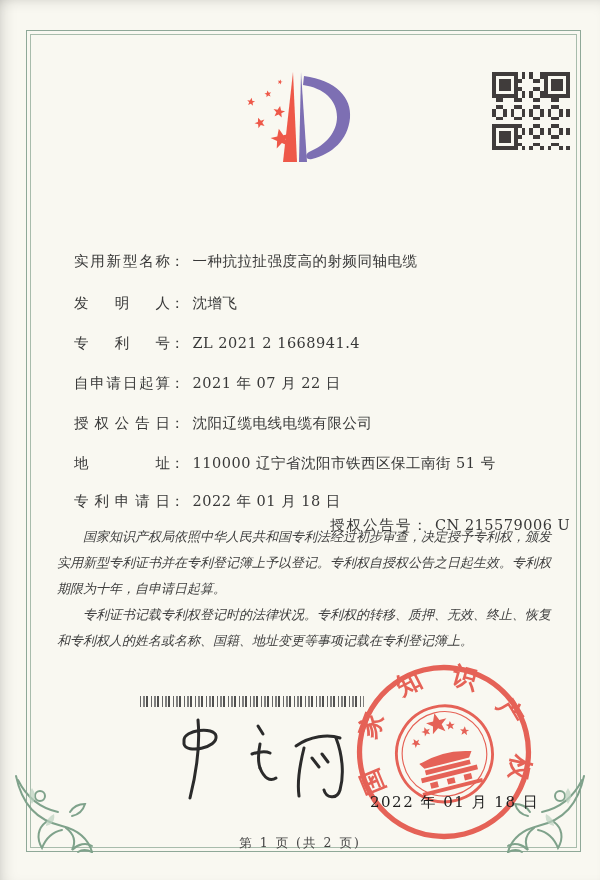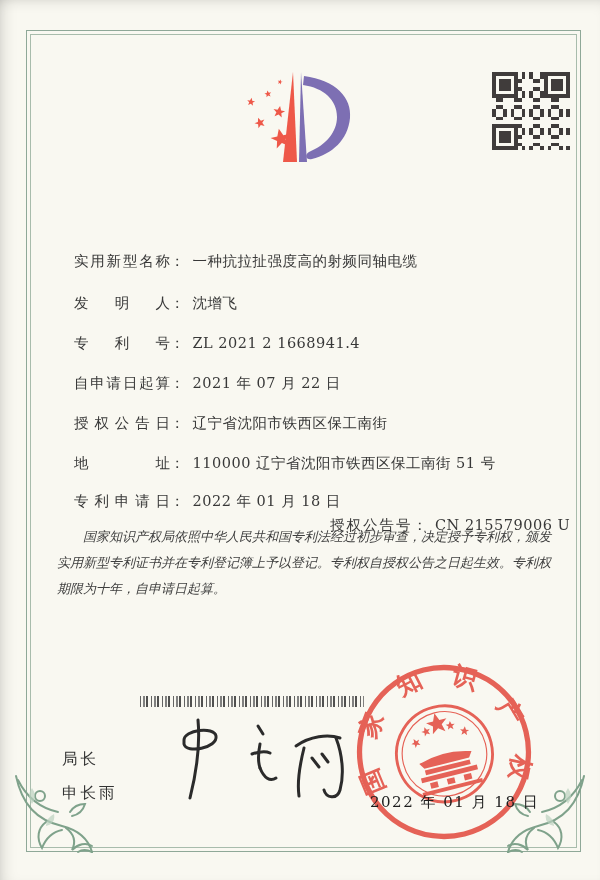--- a/index.html
+++ b/index.html
@@ -313,43 +313,40 @@
     <div class="frow" style="top:294px">
       <span class="flabel">发明人</span><span class="fcolon">：</span><span class="fvalue">沈增飞</span>
     </div>
     <div class="frow" style="top:334px">
       <span class="flabel">专利号</span><span class="fcolon">：</span><span class="fvalue">ZL 2021 2 1668941.4</span>
     </div>
     <div class="frow" style="top:374px">
       <span class="flabel">自申请日起算</span><span class="fcolon">：</span><span class="fvalue">2021 年 07 月 22 日</span>
     </div>
     <div class="frow" style="top:414px">
-      <span class="flabel">授权公告日</span><span class="fcolon">：</span><span class="fvalue">辽宁省沈阳市铁西区保工南街</span>
+      <span class="flabel">授权公告日</span><span class="fcolon">：</span><span class="fvalue">沈阳辽缆电线电缆有限公司</span>
     </div>
     <div class="frow" style="top:454px">
       <span class="flabel">地址</span><span class="fcolon">：</span><span class="fvalue">110000 辽宁省沈阳市铁西区保工南街 51 号</span>
     </div>
     <div class="frow" style="top:492px">
       <span class="flabel">专利申请日</span><span class="fcolon">：</span><span class="fvalue">2022 年 01 月 18 日</span>
     </div>
     <div class="frow2" style="top:516px">
       <span class="flabel2">授权公告号</span><span class="fcolon">：</span><span class="fvalue">CN 215579006 U</span>
     </div>
   </div>
 
   <div class="body-text">
     <p>国家知识产权局依照中华人民共和国专利法经过初步审查，决定授予专利权，颁发实用新型专利证书并在专利登记簿上予以登记。专利权自授权公告之日起生效。专利权期限为十年，自申请日起算。</p>
+    <p>专利证书记载专利权登记时的法律状况。专利权的转移、质押、无效、终止、恢复和专利权人的姓名或名称、国籍、地址变更等事项记载在专利登记簿上。</p>
   </div>
 
   <div class="barcode"></div>
 
-  <div class="signer">
-    <div>局长</div>
-    <div>申长雨</div>
-  </div>
 
   <svg class="signature" viewBox="0 0 200 100">
     <g fill="none" stroke="#2b2b2b" stroke-width="3" stroke-linecap="round">
       <path d="M22,32 C22,22 52,18 54,28 C56,40 24,46 22,36 Z"></path>
       <path d="M36,12 C38,34 35,62 28,90"></path>
       <path d="M96,18 l5,8"></path>
       <path d="M98,36 C96,46 96,54 98,60"></path>
       <path d="M90,46 C96,44 104,43 108,45"></path>
       <path d="M98,60 C102,70 108,74 114,70"></path>
       <path d="M134,38 C148,28 166,26 178,30"></path>
@@ -383,14 +380,15 @@
         <rect x="70" y="121" width="60" height="5"></rect>
         <rect x="78" y="128" width="8" height="6"></rect>
         <rect x="96" y="128" width="8" height="6"></rect>
         <rect x="114" y="128" width="8" height="6"></rect>
         <rect x="68" y="136" width="64" height="4"></rect>
       </g>
     </g>
   </svg>
   <div class="seal-date">2022 年 01 月 18 日</div>
 
+  <div class="footer">第 1 页 (共 2 页)</div>
 
 </div>
 
 </body></html>

